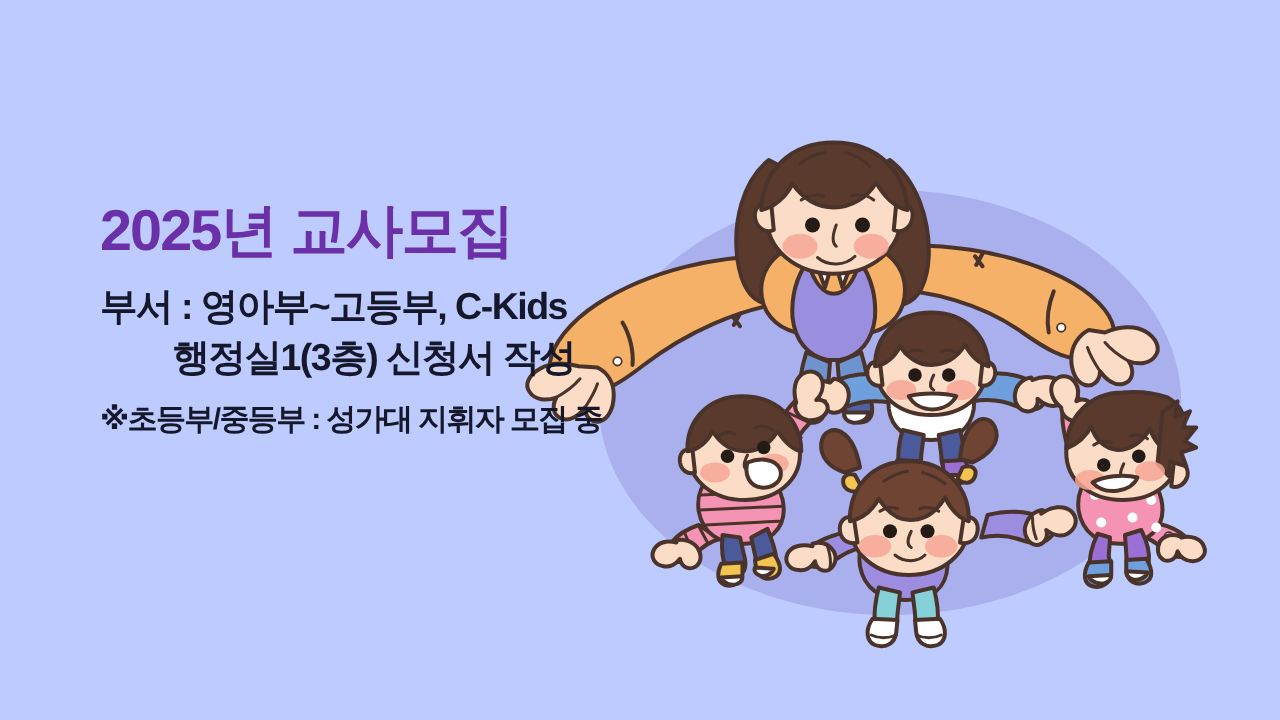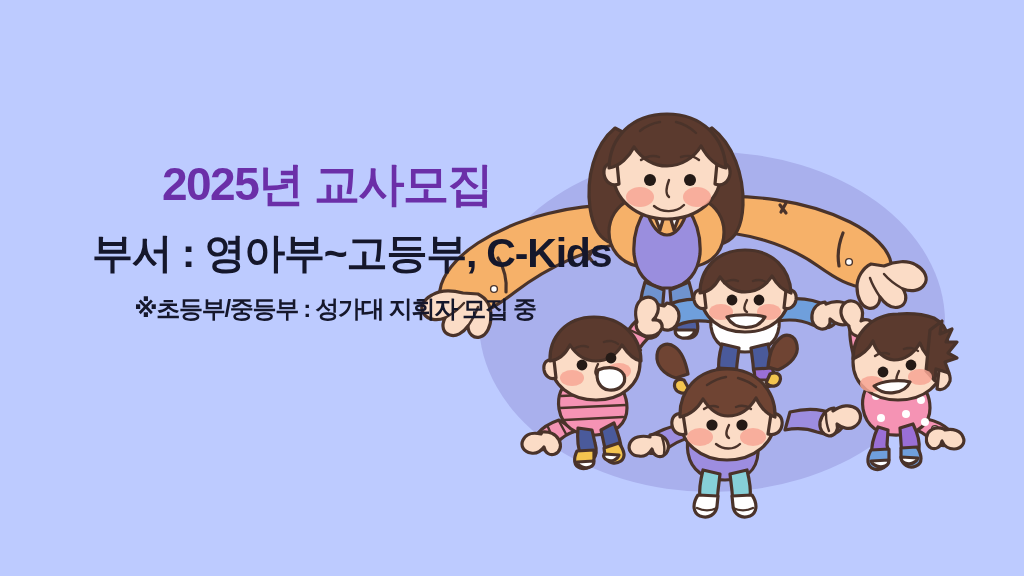--- a/index.html
+++ b/index.html
@@ -18,51 +18,50 @@
   }
   .artwork {
     position: absolute;
     left: 0;
     top: 0;
     width: 1024px;
     height: 576px;
   }
   .text-block {
     position: absolute;
-    left: 92px;
+    left: 80px;
     top: 160px;
     width: 470px;
-    text-align: center;
   }
   .headline {
     font-size: 46px;
     font-weight: 800;
     color: #6b2fa8;
     letter-spacing: -1.5px;
     line-height: 1.06;
     margin: 0 0 16px 0;
     white-space: nowrap;
   }
   .body-line {
-    font-size: 41px;
+    font-size: 30px;
     font-weight: 600;
     color: #15172b;
     letter-spacing: -1.2px;
     line-height: 1.38;
     margin: 0;
     white-space: nowrap;
   }
   .body-line.indent { padding-left: 58px; }
   .note-line {
     font-size: 24px;
     font-weight: 700;
     color: #15172b;
     letter-spacing: -1.3px;
     line-height: 1.3;
-    margin: 12px 0 0 16px;
+    margin: 12px 0 0 0;
     white-space: nowrap;
   }
 </style>
 </head>
 <body>
 
 <div class="stage">
 
   <svg class="artwork" viewBox="0 0 1024 576" xmlns="http://www.w3.org/2000/svg">
     <defs>
@@ -291,16 +290,17 @@
         <ellipse cx="920" cy="377" rx="12" ry="8" fill="#f7a694" opacity="0.85"></ellipse>
         <path class="olt" d="M 899 371 C 896 377 895 382 899 384"></path>
         <path class="ol" fill="#ffffff" d="M 874 386 C 884 397 905 394 910 382 C 899 379 882 381 874 386 Z"></path>
       </g>
     </g>
   </svg>
 
   <div class="text-block">
     <h1 class="headline">2025년 교사모집</h1>
     <p class="body-line">부서 : 영아부~고등부, C-Kids</p>
+    <p class="body-line indent">행정실1(3층) 신청서 작성</p>
     <p class="note-line">※초등부/중등부 : 성가대 지휘자 모집 중</p>
   </div>
 
 </div>
 
 </body></html>

